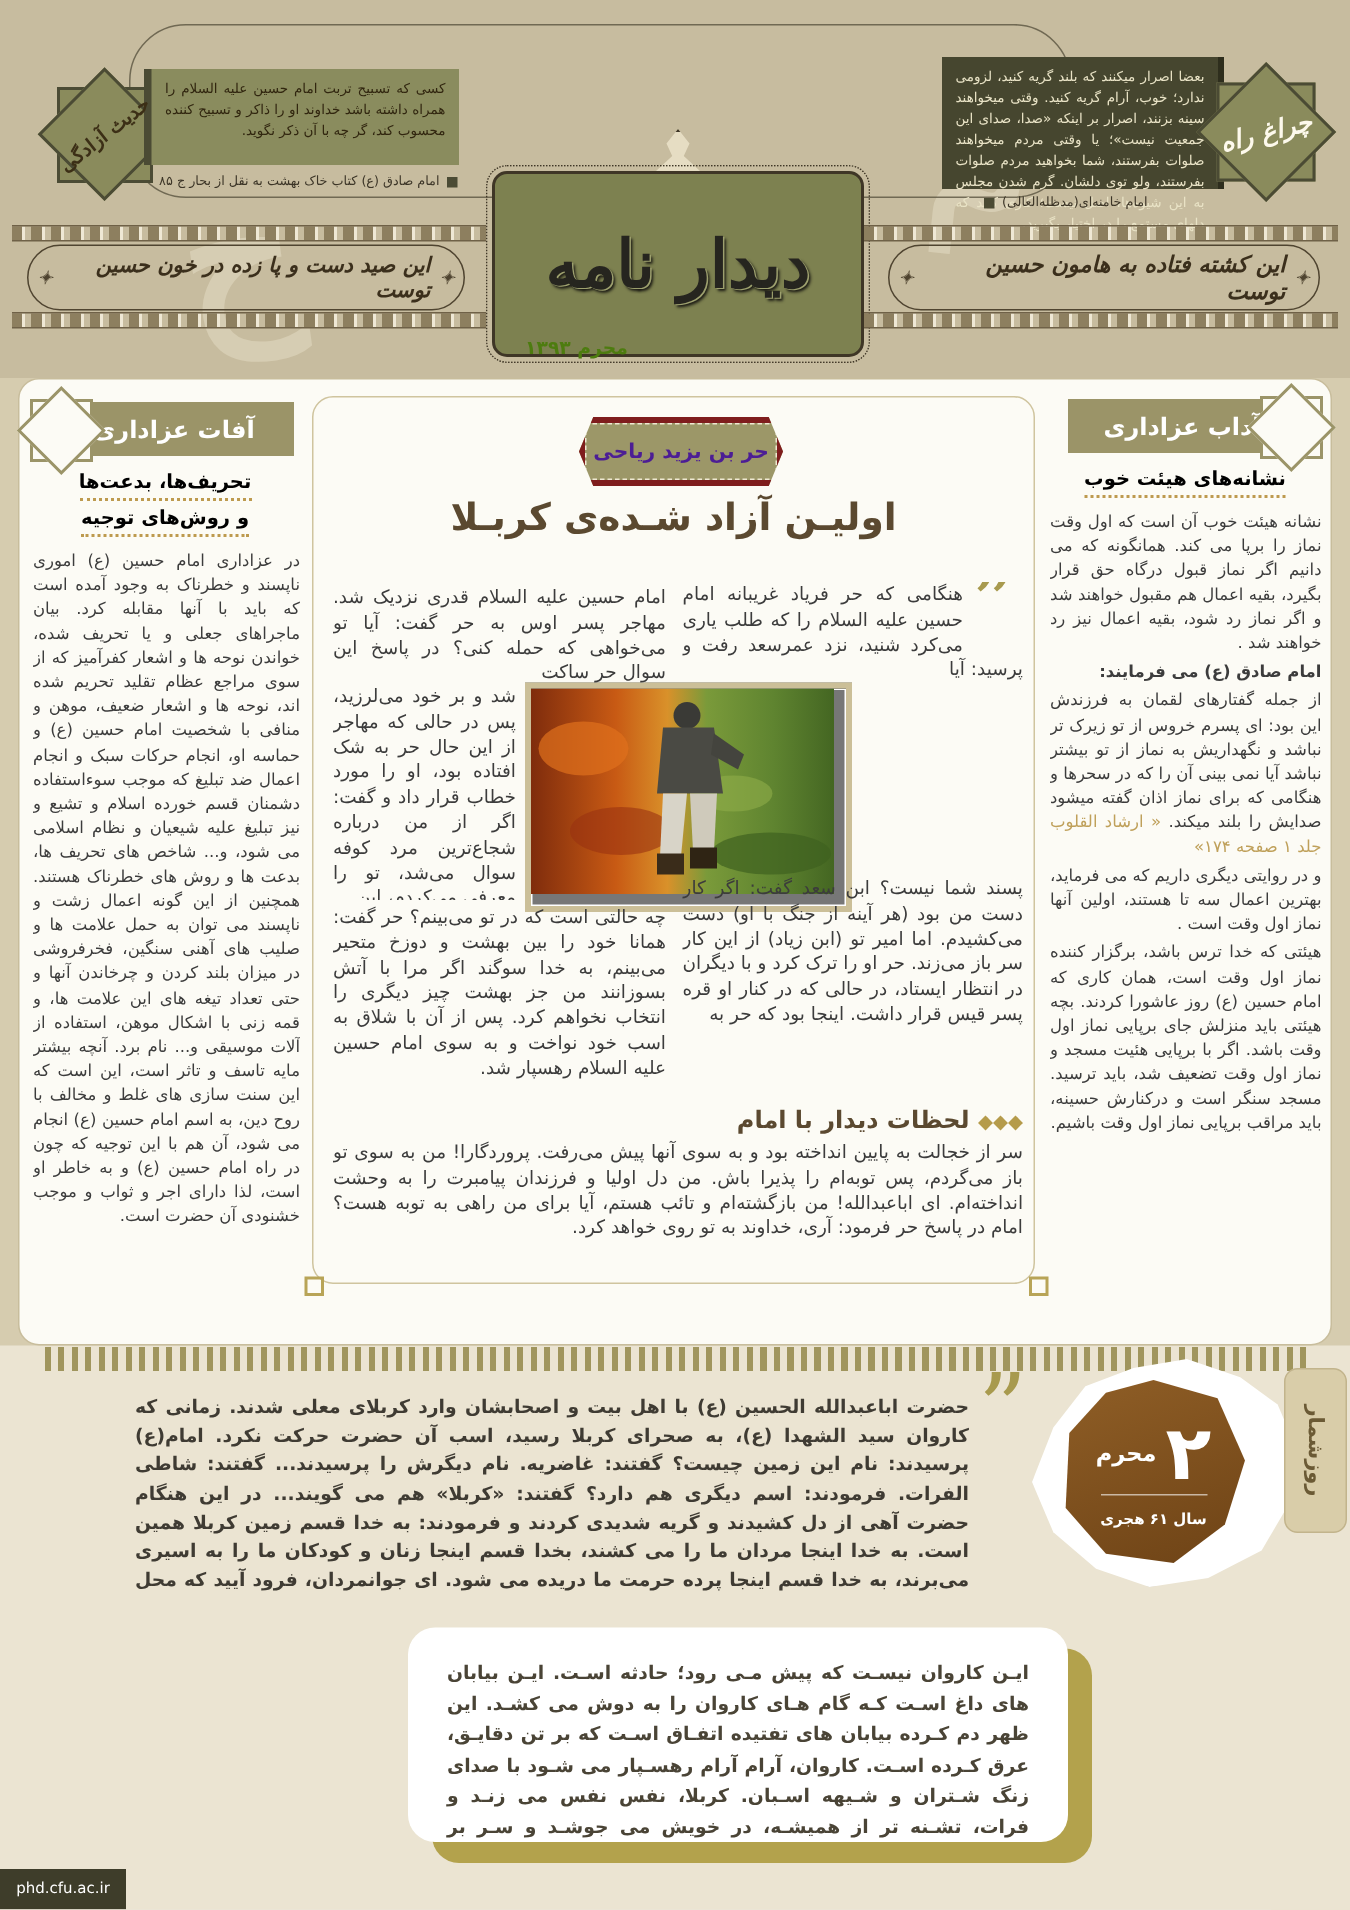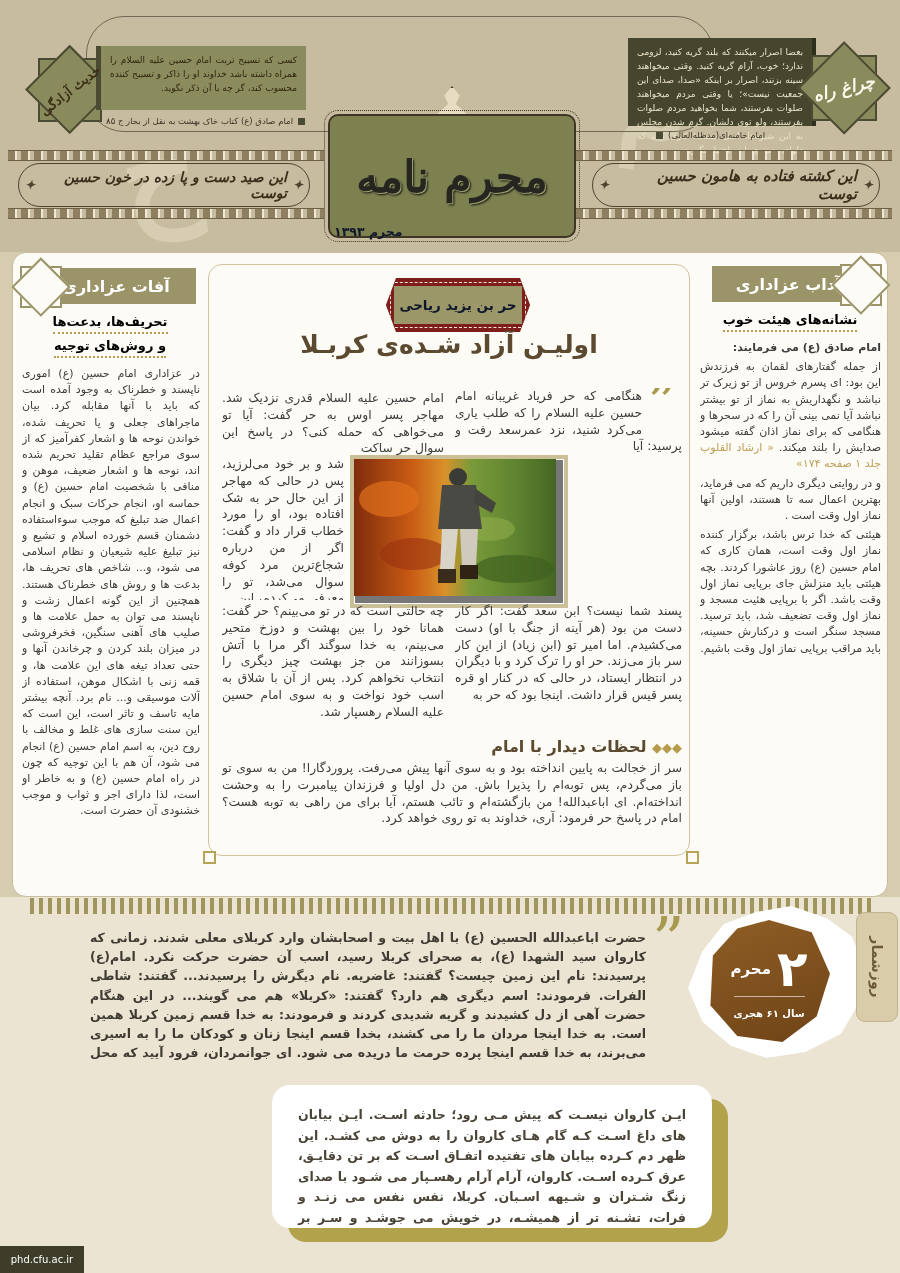--- a/index.html
+++ b/index.html
@@ -23,38 +23,38 @@
   .quote-box.dark{background:#46462f;color:#e9e3c6;border-left:none;border-right:4px solid #2e2e1d;}
   .attr{font-size:8.5px;color:#3c3527;direction:rtl;display:flex;align-items:center;gap:5px;}
   .attr .sqb{width:7px;height:7px;background:#4b4b34;display:inline-block;}
   .medallion{background:#7d8150;border:2px solid #3f3626;border-radius:10px;outline:1.5px dotted #3f3626;outline-offset:3px;}
   .medallion .ttl{position:absolute;inset:0;display:flex;align-items:center;justify-content:center;
       font-family:"DejaVu Serif",serif;font-weight:bold;font-size:44px;color:#26251f;
       text-shadow:1px 1px 0 #9da06e,2px 2px 2px #1c1b14;direction:rtl;}
   .finial{background:#e6ddc3;border:2px solid #3f3626;
       clip-path:polygon(50% 0%,66% 16%,58% 30%,96% 58%,90% 100%,10% 100%,4% 58%,42% 30%,34% 16%);
       display:flex;align-items:flex-end;justify-content:center;font-weight:bold;font-size:25px;color:#1f1b12;}
-  .issue-date{font-weight:bold;font-size:12.5px;color:#0f172a;direction:rtl;}
+  .issue-date{font-weight:bold;font-size:12.5px;color:#4d7c0f;direction:rtl;margin-left:16px;}
   .dotstrip{height:9px;border-top:1.5px solid #6f6147;border-bottom:1.5px solid #6f6147;
       background:repeating-linear-gradient(90deg,#8d7f5f 0 7px,#efe8d5 7px 9px,transparent 9px 13px);}
   .cartouche{border:1.5px solid #4f4430;border-radius:26px;display:flex;align-items:center;justify-content:center;
       font-family:"DejaVu Serif",serif;font-weight:bold;font-style:italic;font-size:15px;color:#3b2f1c;direction:rtl;}
   .diamond{color:#4f4430;font-size:12px;margin:0 6px;}
   
   .panel{left:12px;top:252px;width:876px;height:645px;background:#fcfbf5;border:1px solid #c8bd9c;border-radius:14px;box-sizing:border-box;}
   .band{background:#9b9468;color:#fff;font-weight:bold;font-size:16px;display:flex;align-items:center;justify-content:center;direction:rtl;}
   .subhead{color:#000000;font-weight:bold;font-size:13px;text-align:center;direction:rtl;}
   .subhead span{display:inline-block;border-bottom:2px dotted #bd9a4f;padding-bottom:3px;}
   .body-txt{font-size:11px;line-height:16.2px;color:#3c3c3c;text-align:justify;direction:rtl;overflow:hidden;}
   .body-txt p{margin:0 0 3px 0;}
   .cite{color:#bfa05a;}
   .center-box{border:1.5px solid #cfc49e;border-radius:14px;box-sizing:border-box;background:#fcfbf5;}
-  .pill{background:#9c9768;border:8px solid #7f1d1d;outline:1.5px dashed #efe9d2;outline-offset:-5px;
+  .pill{background:#9c9768;border:4px solid #7f1d1d;outline:1.5px dashed #efe9d2;outline-offset:-5px;
       clip-path:polygon(7% 0,93% 0,100% 50%,93% 100%,7% 100%,0 50%);
-      display:flex;align-items:center;justify-content:center;font-weight:bold;font-size:13.5px;color:#0f172a;direction:rtl;}
+      display:flex;align-items:center;justify-content:center;font-weight:bold;font-size:13.5px;color:#4c1d95;direction:rtl;}
   .main-title{font-weight:bold;font-size:25px;color:#5b4930;text-align:center;direction:rtl;}
   .ctr-txt{font-size:12.3px;line-height:16.8px;color:#3c3c3c;text-align:justify;direction:rtl;overflow:hidden;}
   .qmark{float:right;width:40px;height:34px;color:#a89a4e;font-family:"DejaVu Serif",serif;font-size:56px;line-height:30px;text-align:center;}
   .qmark-big{color:#a89a4e;font-family:"DejaVu Serif",serif;font-size:64px;line-height:36px;}
   .img-frame{border:4px solid #cbbf98;box-shadow:0 0 0 1px #fff inset;background:#777;}
   .sec-head{direction:rtl;text-align:right;font-weight:bold;font-size:16px;color:#5b4930;}
   .sec-head .bullets{color:#b59b4b;font-size:13px;letter-spacing:1px;}
   .corner-orn{width:9px;height:9px;border:2px solid #b8a457;}
   
   .bars{background:repeating-linear-gradient(90deg,#a0955d 0 4px,transparent 4px 9px);}
@@ -104,21 +104,21 @@
   <div class="star8" style="left:798px;top:42px;width:92px;height:92px;">
     <div class="sq"></div>
     <div class="sq r"></div>
     <div class="lbl" style="font-size:17px;color:#fdf9ec;font-style:italic;transform:rotate(-14deg);">چراغ راه</div>
   </div>
 
   <div class="abs finial" style="left:428px;top:86px;width:44px;height:56px;">
     <span>۲</span>
   </div>
   <div class="abs medallion" style="left:328px;top:114px;width:244px;height:120px;">
-    <div class="ttl">محرم نامه</div>
+    <div class="ttl">دیدار نامه</div>
   </div>
   <div class="abs issue-date" style="left:334px;top:224px;">محرم ۱۳۹۳</div>
 
   <div class="abs dotstrip" style="left:576px;top:150px;width:316px;"></div>
   <div class="abs cartouche" style="left:592px;top:163px;width:286px;height:42px;">
     <span class="diamond">✦</span>
     <span>این کشته فتاده به هامون حسین توست</span>
     <span class="diamond">✦</span>
   </div>
   <div class="abs dotstrip" style="left:576px;top:208px;width:316px;"></div>
@@ -137,20 +137,21 @@
     <span>آداب عزاداری</span>
   </div>
   <div class="star8 white" style="left:832px;top:256px;width:58px;height:58px;">
     <div class="sq"></div>
     <div class="sq r"></div>
   </div>
   <div class="abs subhead" style="left:700px;top:312px;width:180px;">
     <span>نشانه‌های هیئت خوب</span>
   </div>
   <div class="abs body-txt" style="left:700px;top:340px;width:181px;height:528px;">
+    <p>نشانه هیئت خوب آن است که اول وقت نماز را برپا می کند. همانگونه که می دانیم اگر نماز قبول درگاه حق قرار بگیرد، بقیه اعمال هم مقبول خواهند شد و اگر نماز رد شود، بقیه اعمال نیز رد خواهند شد .</p>
     <p style="font-weight:bold;">امام صادق (ع) می فرمایند:</p>
     <p><span>از جمله گفتارهای لقمان به فرزندش این بود: ای پسرم خروس از تو زیرک تر نباشد و نگهداریش به نماز از تو بیشتر نباشد آیا نمی بینی آن را که در سحرها و هنگامی که برای نماز اذان گفته میشود صدایش را بلند میکند.</span> <span class="cite">« ارشاد القلوب جلد ۱ صفحه ۱۷۴»</span></p>
     <p>و در روایتی دیگری داریم که می فرماید، بهترین اعمال سه تا هستند، اولین آنها نماز اول وقت است .</p>
     <p>هیئتی که خدا ترس باشد، برگزار کننده نماز اول وقت است، همان کاری که امام حسین (ع) روز عاشورا کردند. بچه هیئتی باید منزلش جای برپایی نماز اول وقت باشد. اگر با برپایی هئیت مسجد و نماز اول وقت تضعیف شد، باید ترسید. مسجد سنگر است و درکنارش حسینه، باید مراقب برپایی نماز اول وقت باشیم.</p>
   </div>
 
   <div class="abs band" style="left:36px;top:268px;width:160px;height:36px;">
     <span>آفات عزاداری</span>
   </div>
   <div class="star8 white" style="left:12px;top:258px;width:58px;height:58px;">
@@ -196,21 +197,21 @@
       <path d="M106 70 L124 70 L122 108 L108 108 Z" fill="#cfcabb"></path>
       <rect x="84" y="110" width="18" height="14" fill="#3a2c1a"></rect>
       <rect x="106" y="106" width="18" height="14" fill="#2f2414"></rect>
       <path d="M122 30 L142 44 L138 54 L120 44 Z" fill="#44443e"></path>
     </svg>
   </div>
 
   <div class="abs ctr-txt" style="left:455px;top:388px;width:227px;height:66px;">
     <span class="qmark">”</span><span>هنگامی که حر فریاد غریبانه امام حسین علیه السلام را که طلب یاری می‌کرد شنید، نزد عمرسعد رفت و پرسید: آیا</span>
   </div>
-  <div class="abs ctr-txt" style="left:455px;top:603px;width:227px;height:132px;">پسند شما نیست؟ ابن سعد گفت: اگر کار دست من بود (هر آینه از جنگ با او) دست می‌کشیدم. اما امیر تو (ابن زیاد) از این کار سر باز می‌زند. حر او را ترک کرد و با دیگران در انتظار ایستاد، در حالی که در کنار او قره پسر قیس قرار داشت. اینجا بود که حر به</div>
+  <div class="abs ctr-txt" style="left:455px;top:584px;width:227px;height:132px;">پسند شما نیست؟ ابن سعد گفت: اگر کار دست من بود (هر آینه از جنگ با او) دست می‌کشیدم. اما امیر تو (ابن زیاد) از این کار سر باز می‌زند. حر او را ترک کرد و با دیگران در انتظار ایستاد، در حالی که در کنار او قره پسر قیس قرار داشت. اینجا بود که حر به</div>
 
   <div class="abs ctr-txt" style="left:222px;top:390px;width:222px;height:66px;">امام حسین علیه السلام قدری نزدیک شد. مهاجر پسر اوس به حر گفت: آیا تو می‌خواهی که حمله کنی؟ در پاسخ این سوال حر ساکت</div>
   <div class="abs ctr-txt" style="left:222px;top:603px;width:222px;height:138px;">چه حالتی است که در تو می‌بینم؟ حر گفت: همانا خود را بین بهشت و دوزخ متحیر می‌بینم، به خدا سوگند اگر مرا با آتش بسوزانند من جز بهشت چیز دیگری را انتخاب نخواهم کرد. پس از آن با شلاق به اسب خود نواخت و به سوی امام حسین علیه السلام رهسپار شد.</div>
   <div class="abs ctr-txt" style="left:222px;top:456px;width:122px;height:144px;">شد و بر خود می‌لرزید، پس در حالی که مهاجر از این حال حر به شک افتاده بود، او را مورد خطاب قرار داد و گفت: اگر از من درباره شجاع‌ترین مرد کوفه سوال می‌شد، تو را معرفی می‌کردم، این</div>
 
   <div class="abs sec-head" style="left:400px;top:737px;width:282px;">
     <span class="bullets">◆◆◆</span>
     <span>لحظات دیدار با امام</span>
   </div>
   <div class="abs ctr-txt" style="left:222px;top:760px;width:460px;height:90px;">سر از خجالت به پایین انداخته بود و به سوی آنها پیش می‌رفت. پروردگارا! من به سوی تو باز می‌گردم، پس توبه‌ام را پذیرا باش. من دل اولیا و فرزندان پیامبرت را به وحشت انداخته‌ام. ای اباعبدالله! من بازگشته‌ام و تائب هستم، آیا برای من راهی به توبه هست؟ امام در پاسخ حر فرمود: آری، خداوند به تو روی خواهد کرد.</div>

